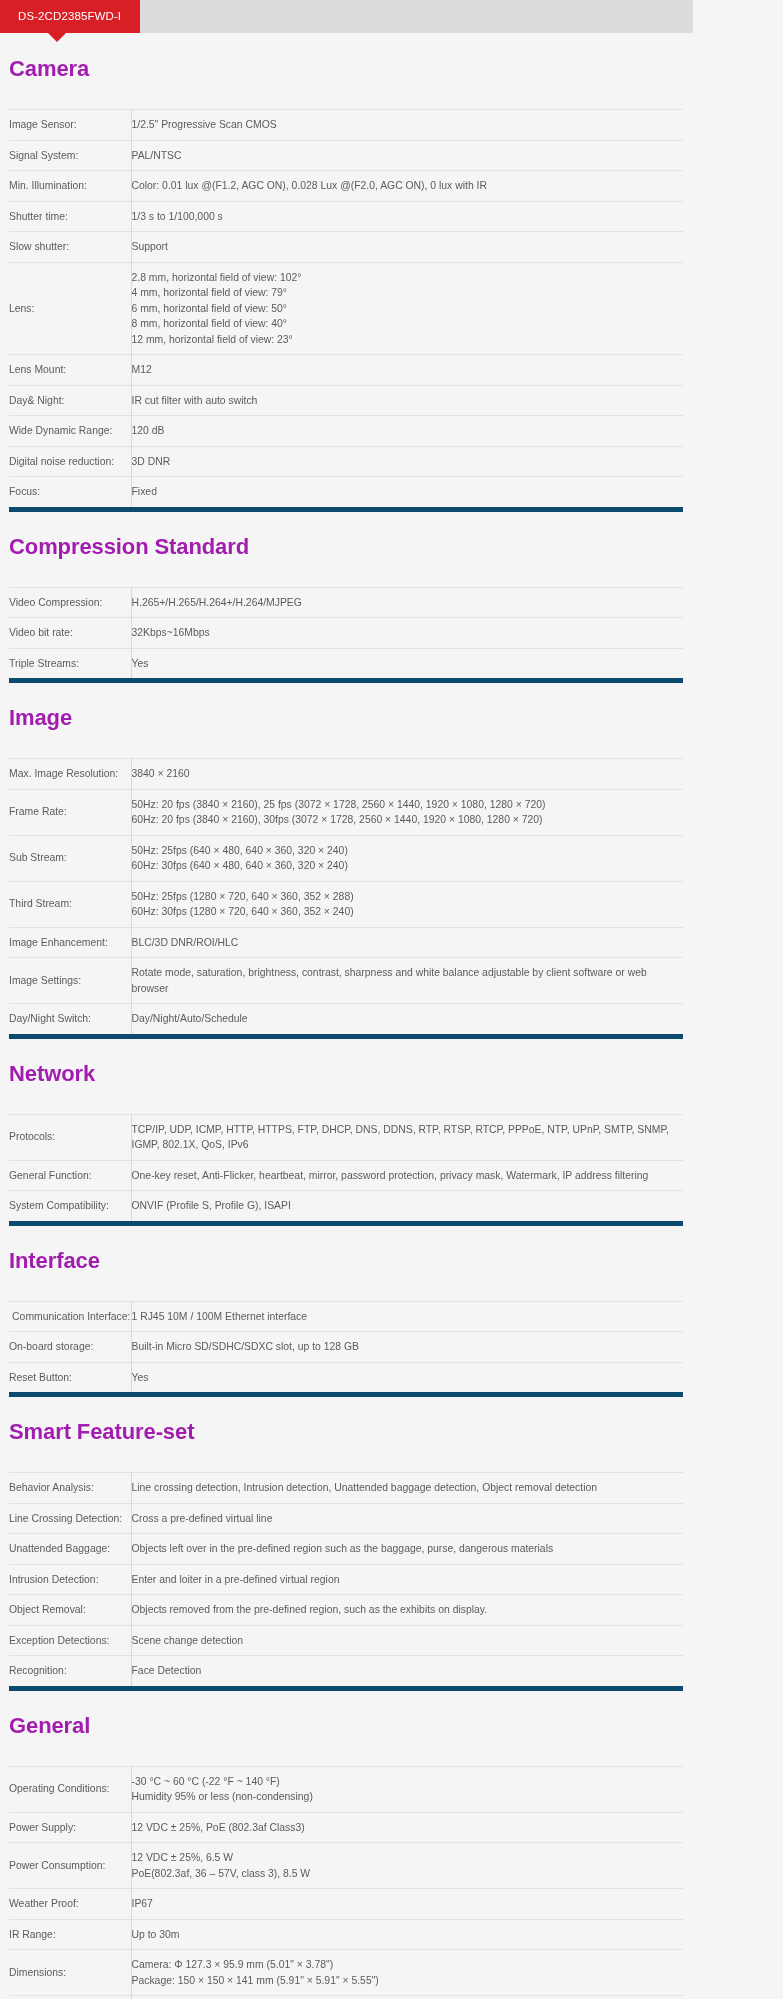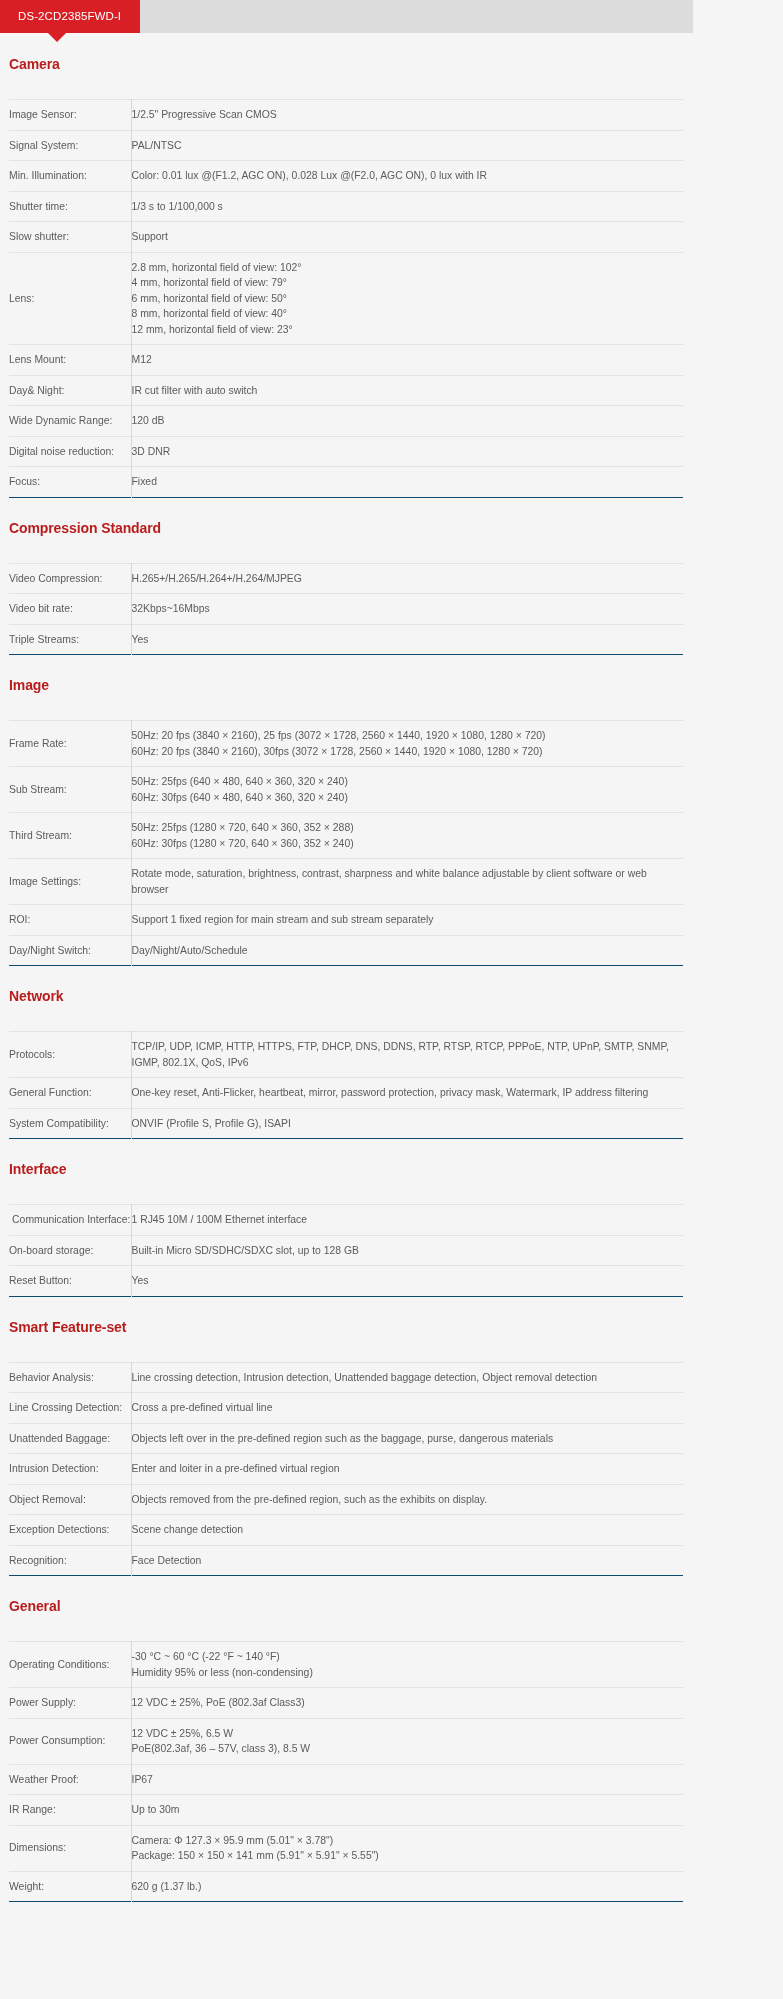--- a/index.html
+++ b/index.html
@@ -42,36 +42,36 @@
     border-right: 9px solid transparent;
     border-top: 9px solid #d81f26;
   }
 
   
   .content {
     padding: 0 10px 0 9px;
   }
 
   .section-title {
-    font-size: 14px;
+    font-size: 22px;
     font-weight: bold;
-    color: #b91c1c;
+    color: #a21caf;
     padding: 22px 0 19px 0;
     letter-spacing: -.1px;
   }
   .section:first-child .section-title { padding-top: 23px; }
 
   table.spec {
     width: 100%;
     border-collapse: collapse;
     table-layout: fixed;
     margin-top: 8px;
   }
   table.spec tr { border-top: 1px solid #e2e2e2; }
-  table.spec tr:last-child { border-bottom: 1px solid #0c4a6e; }
+  table.spec tr:last-child { border-bottom: 5px solid #0c4a6e; }
 
   table.spec td {
     font-size: 10.4px;
     color: #5b5b5b;
     line-height: 15.5px;
     padding: 7px 0 7px 0;
     vertical-align: middle;
   }
   td.k {
     width: 122px;
@@ -198,20 +198,26 @@
               </td>
             </tr>
           </tbody>
         </table>
       </div>
       <div class="section">
         <div class="section-title">Image</div>
         <table class="spec">
           <tbody>
             <tr>
+              <td class="k">Max. Image Resolution:</td>
+              <td class="v">
+                <span class="line">3840 × 2160</span>
+              </td>
+            </tr>
+            <tr>
               <td class="k">Frame Rate:</td>
               <td class="v">
                 <span class="line">50Hz: 20 fps (3840 × 2160), 25 fps (3072 × 1728, 2560 × 1440, 1920 × 1080, 1280 × 720)</span>
                 <span class="line">60Hz: 20 fps (3840 × 2160), 30fps (3072 × 1728, 2560 × 1440, 1920 × 1080, 1280 × 720)</span>
               </td>
             </tr>
             <tr>
               <td class="k">Sub Stream:</td>
               <td class="v">
                 <span class="line">50Hz: 25fps (640 × 480, 640 × 360, 320 × 240)</span>
@@ -219,29 +225,29 @@
               </td>
             </tr>
             <tr>
               <td class="k">Third Stream:</td>
               <td class="v">
                 <span class="line">50Hz: 25fps (1280 × 720, 640 × 360, 352 × 288)</span>
                 <span class="line">60Hz: 30fps (1280 × 720, 640 × 360, 352 × 240)</span>
               </td>
             </tr>
             <tr>
+              <td class="k">Image Enhancement:</td>
+              <td class="v">
+                <span class="line">BLC/3D DNR/ROI/HLC</span>
+              </td>
+            </tr>
+            <tr>
               <td class="k">Image Settings:</td>
               <td class="v">
                 <span class="wrapline">Rotate mode, saturation, brightness, contrast, sharpness and white balance adjustable by client software or web browser</span>
-              </td>
-            </tr>
-            <tr>
-              <td class="k">ROI:</td>
-              <td class="v">
-                <span class="line">Support 1 fixed region for main stream and sub stream separately</span>
               </td>
             </tr>
             <tr>
               <td class="k">Day/Night Switch:</td>
               <td class="v">
                 <span class="line">Day/Night/Auto/Schedule</span>
               </td>
             </tr>
           </tbody>
         </table>

